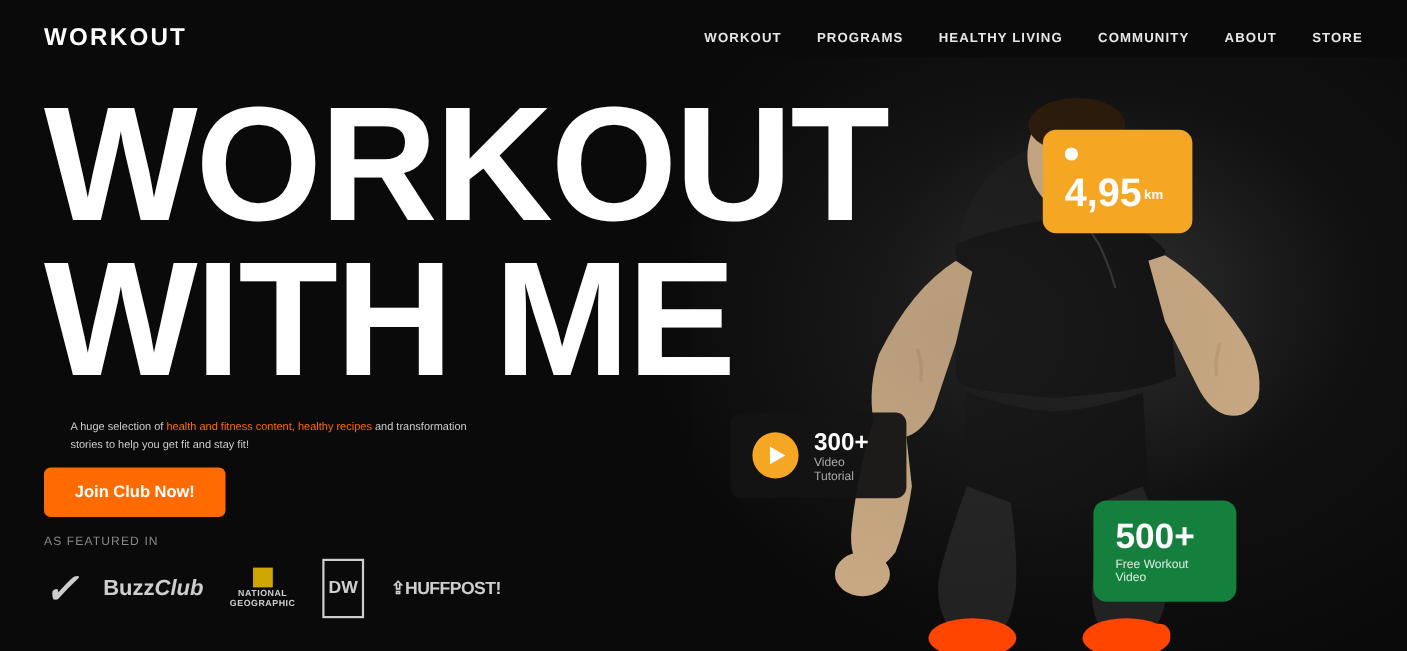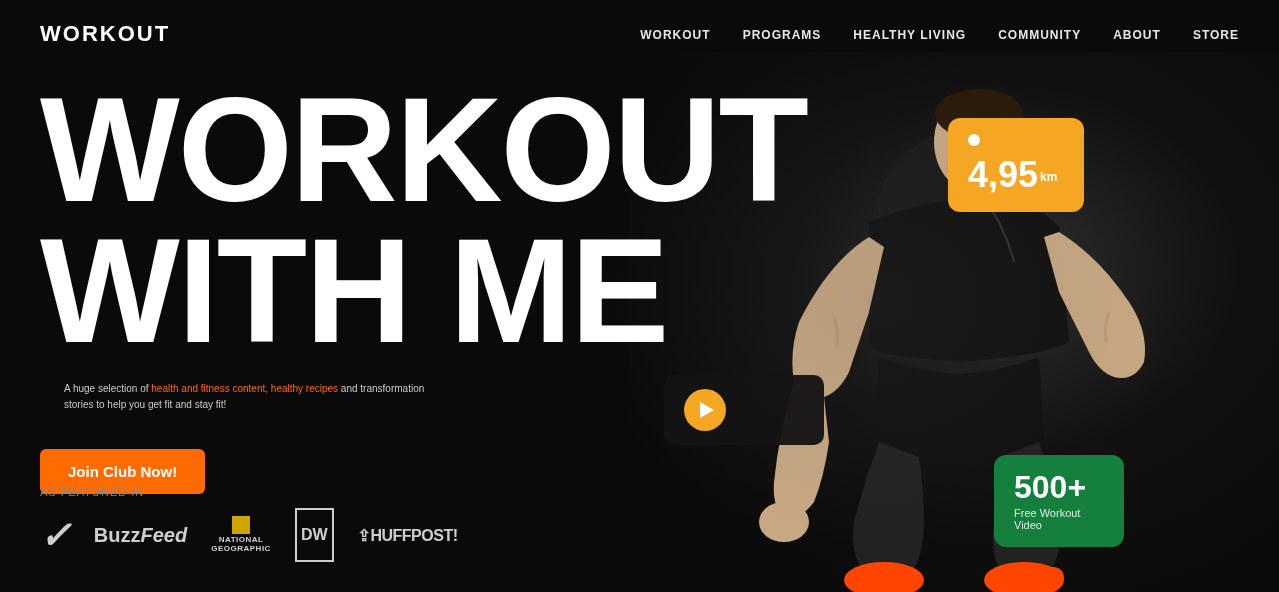--- a/index.html
+++ b/index.html
@@ -114,21 +114,21 @@
       line-height: 1.6;
       margin-left: 24px;
     }
 
     .hero-description .highlight {
       color: #ff6b00;
     }
 
     .join-btn {
       display: inline-block;
-      margin-top: 36px;
+      margin-top: 12px;
       background: #ff6b00;
       color: #ffffff;
       padding: 14px 28px;
       border-radius: 6px;
       font-size: 15px;
       font-weight: 700;
       text-decoration: none;
       border: none;
       cursor: pointer;
     }
@@ -388,40 +388,44 @@
 
     <button class="join-btn">Join Club Now!</button>
   </div>
 
   <div class="featured-section">
     <div class="featured-label">AS FEATURED IN</div>
     <div class="featured-logos">
       <div class="logo-item nike-logo"><span style="font-size: 38px; font-style: italic; font-weight: 900; font-family: serif; letter-spacing: -2px;">✓</span></div>
 
       <div class="logo-item" style="font-size:20px; font-weight:900;">
-        Buzz<span style="font-style:italic;">Feed</span>
+        Buzz<span style="font-style:italic;">Club</span>
       </div>
       <div class="natgeo-container logo-item">
         <span class="natgeo-rect"></span>
         <span class="natgeo-text">NATIONAL<br>GEOGRAPHIC</span>
       </div>
       <div class="logo-item dw-logo">DW</div>
       <div class="logo-item huffpost-logo"><span style="font-weight:900;">⇪</span>HUFFPOST!</div>
     </div>
   </div>
 
   <div class="card-distance">
     <div class="dot"></div>
     <div>
       <span style="font-size:36px; font-weight:900; color:#fff;">4,95</span><span class="unit">km</span>
     </div>
   </div>
 
   <div class="card-video">
     <div class="play-btn"></div>
+    <div class="card-text">
+      <span class="card-number">300+</span>
+      <span class="card-label">Video Tutorial</span>
+    </div>
   </div>
 
   <div class="card-free-video">
     <div class="free-number">500+</div>
     <div class="free-label">Free Workout Video</div>
   </div>
 
 </div>
 
 </body></html>

